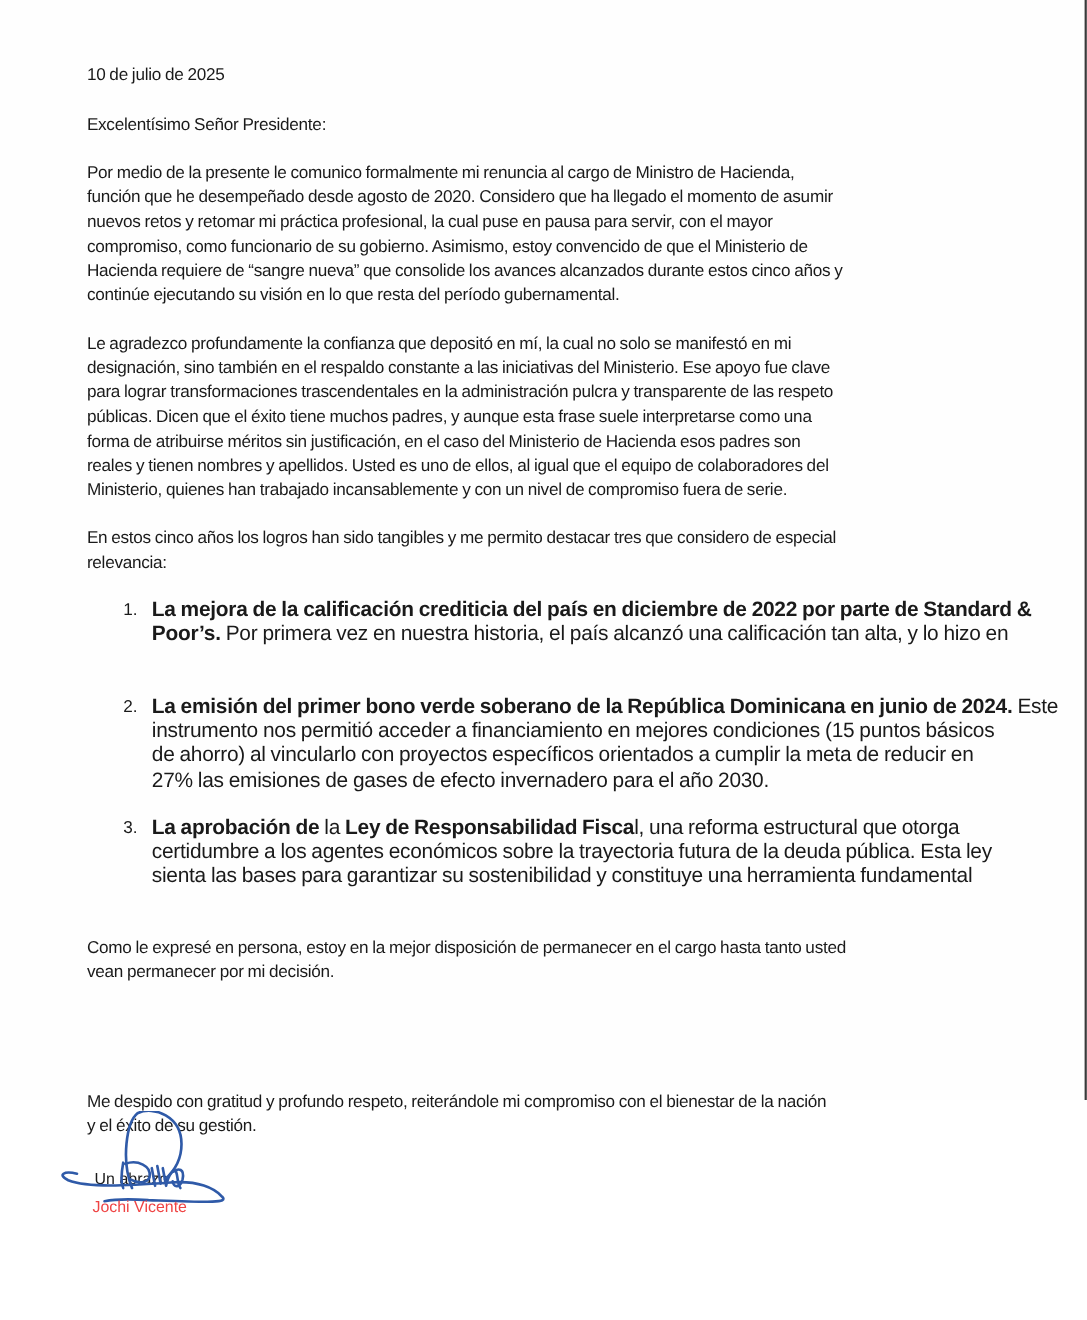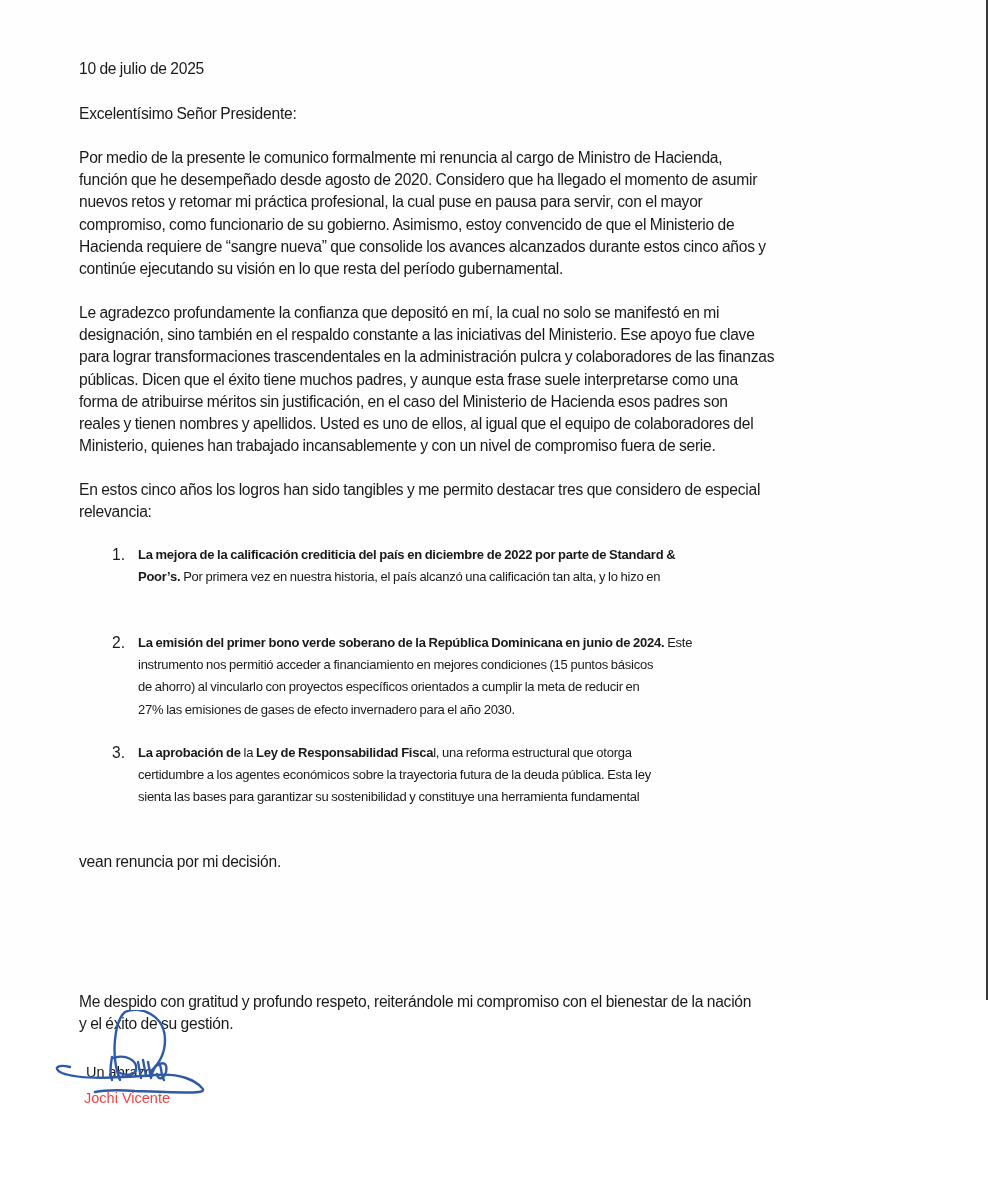--- a/index.html
+++ b/index.html
@@ -37,21 +37,21 @@
     .b { font-weight: bold; }
     .num {
       position: absolute;
       left: 112px;
       font-size: 15.6px;
       line-height: 22.2px;
     }
     .item {
       position: absolute;
       left: 138px;
-      font-size: 13px;
+      font-size: 19px;
       line-height: 22.2px;
       letter-spacing: -0.25px;
       word-spacing: -0.5px;
       white-space: nowrap;
     }
     .sig-area {
       position: absolute;
       left: 40px;
       top: 1010px;
       width: 260px;
@@ -91,21 +91,21 @@
     <span class="line">función que he desempeñado desde agosto de 2020. Considero que ha llegado el momento de asumir</span>
     <span class="line">nuevos retos y retomar mi práctica profesional, la cual puse en pausa para servir, con el mayor</span>
     <span class="line">compromiso, como funcionario de su gobierno. Asimismo, estoy convencido de que el Ministerio de</span>
     <span class="line">Hacienda requiere de “sangre nueva” que consolide los avances alcanzados durante estos cinco años y</span>
     <span class="line">continúe ejecutando su visión en lo que resta del período gubernamental.</span>
   </div>
 
   <div class="text" style="top:302px">
     <span class="line">Le agradezco profundamente la confianza que depositó en mí, la cual no solo se manifestó en mi</span>
     <span class="line">designación, sino también en el respaldo constante a las iniciativas del Ministerio. Ese apoyo fue clave</span>
-    <span class="line">para lograr transformaciones trascendentales en la administración pulcra y colaboradores de las finanzas</span>
+    <span class="line">para lograr transformaciones trascendentales en la administración pulcra y transparente de las respeto</span>
     <span class="line">públicas. Dicen que el éxito tiene muchos padres, y aunque esta frase suele interpretarse como una</span>
     <span class="line">forma de atribuirse méritos sin justificación, en el caso del Ministerio de Hacienda esos padres son</span>
     <span class="line">reales y tienen nombres y apellidos. Usted es uno de ellos, al igual que el equipo de colaboradores del</span>
     <span class="line">Ministerio, quienes han trabajado incansablemente y con un nivel de compromiso fuera de serie.</span>
   </div>
 
   <div class="text" style="top:479px">
     <span class="line">En estos cinco años los logros han sido tangibles y me permito destacar tres que considero de especial</span>
     <span class="line">relevancia:</span>
   </div>
@@ -131,21 +131,22 @@
   <div>
     <span class="num" style="top:742px">3.</span>
     <div class="item" style="top:742px">
       <span class="line"><span class="b">La aprobación de</span><span> la </span><span class="b">Ley de Responsabilidad Fisca</span><span>l, una reforma estructural que otorga</span></span>
       <span class="line">certidumbre a los agentes económicos sobre la trayectoria futura de la deuda pública. Esta ley</span>
       <span class="line">sienta las bases para garantizar su sostenibilidad y constituye una herramienta fundamental</span>
     </div>
   </div>
 
   <div class="text" style="top:851px">
-    <span class="line">vean renuncia por mi decisión.</span>
+    <span class="line">Como le expresé en persona, estoy en la mejor disposición de permanecer en el cargo hasta tanto usted</span>
+    <span class="line">vean permanecer por mi decisión.</span>
   </div>
 
   <div class="text" style="top:991px">
     <span class="line">Me despido con gratitud y profundo respeto, reiterándole mi compromiso con el bienestar de la nación</span>
     <span class="line">y el éxito de su gestión.</span>
   </div>
 
   <div class="sig-closing">Un abrazo</div>
 
   <svg class="sig-area" viewBox="0 0 260 130">

